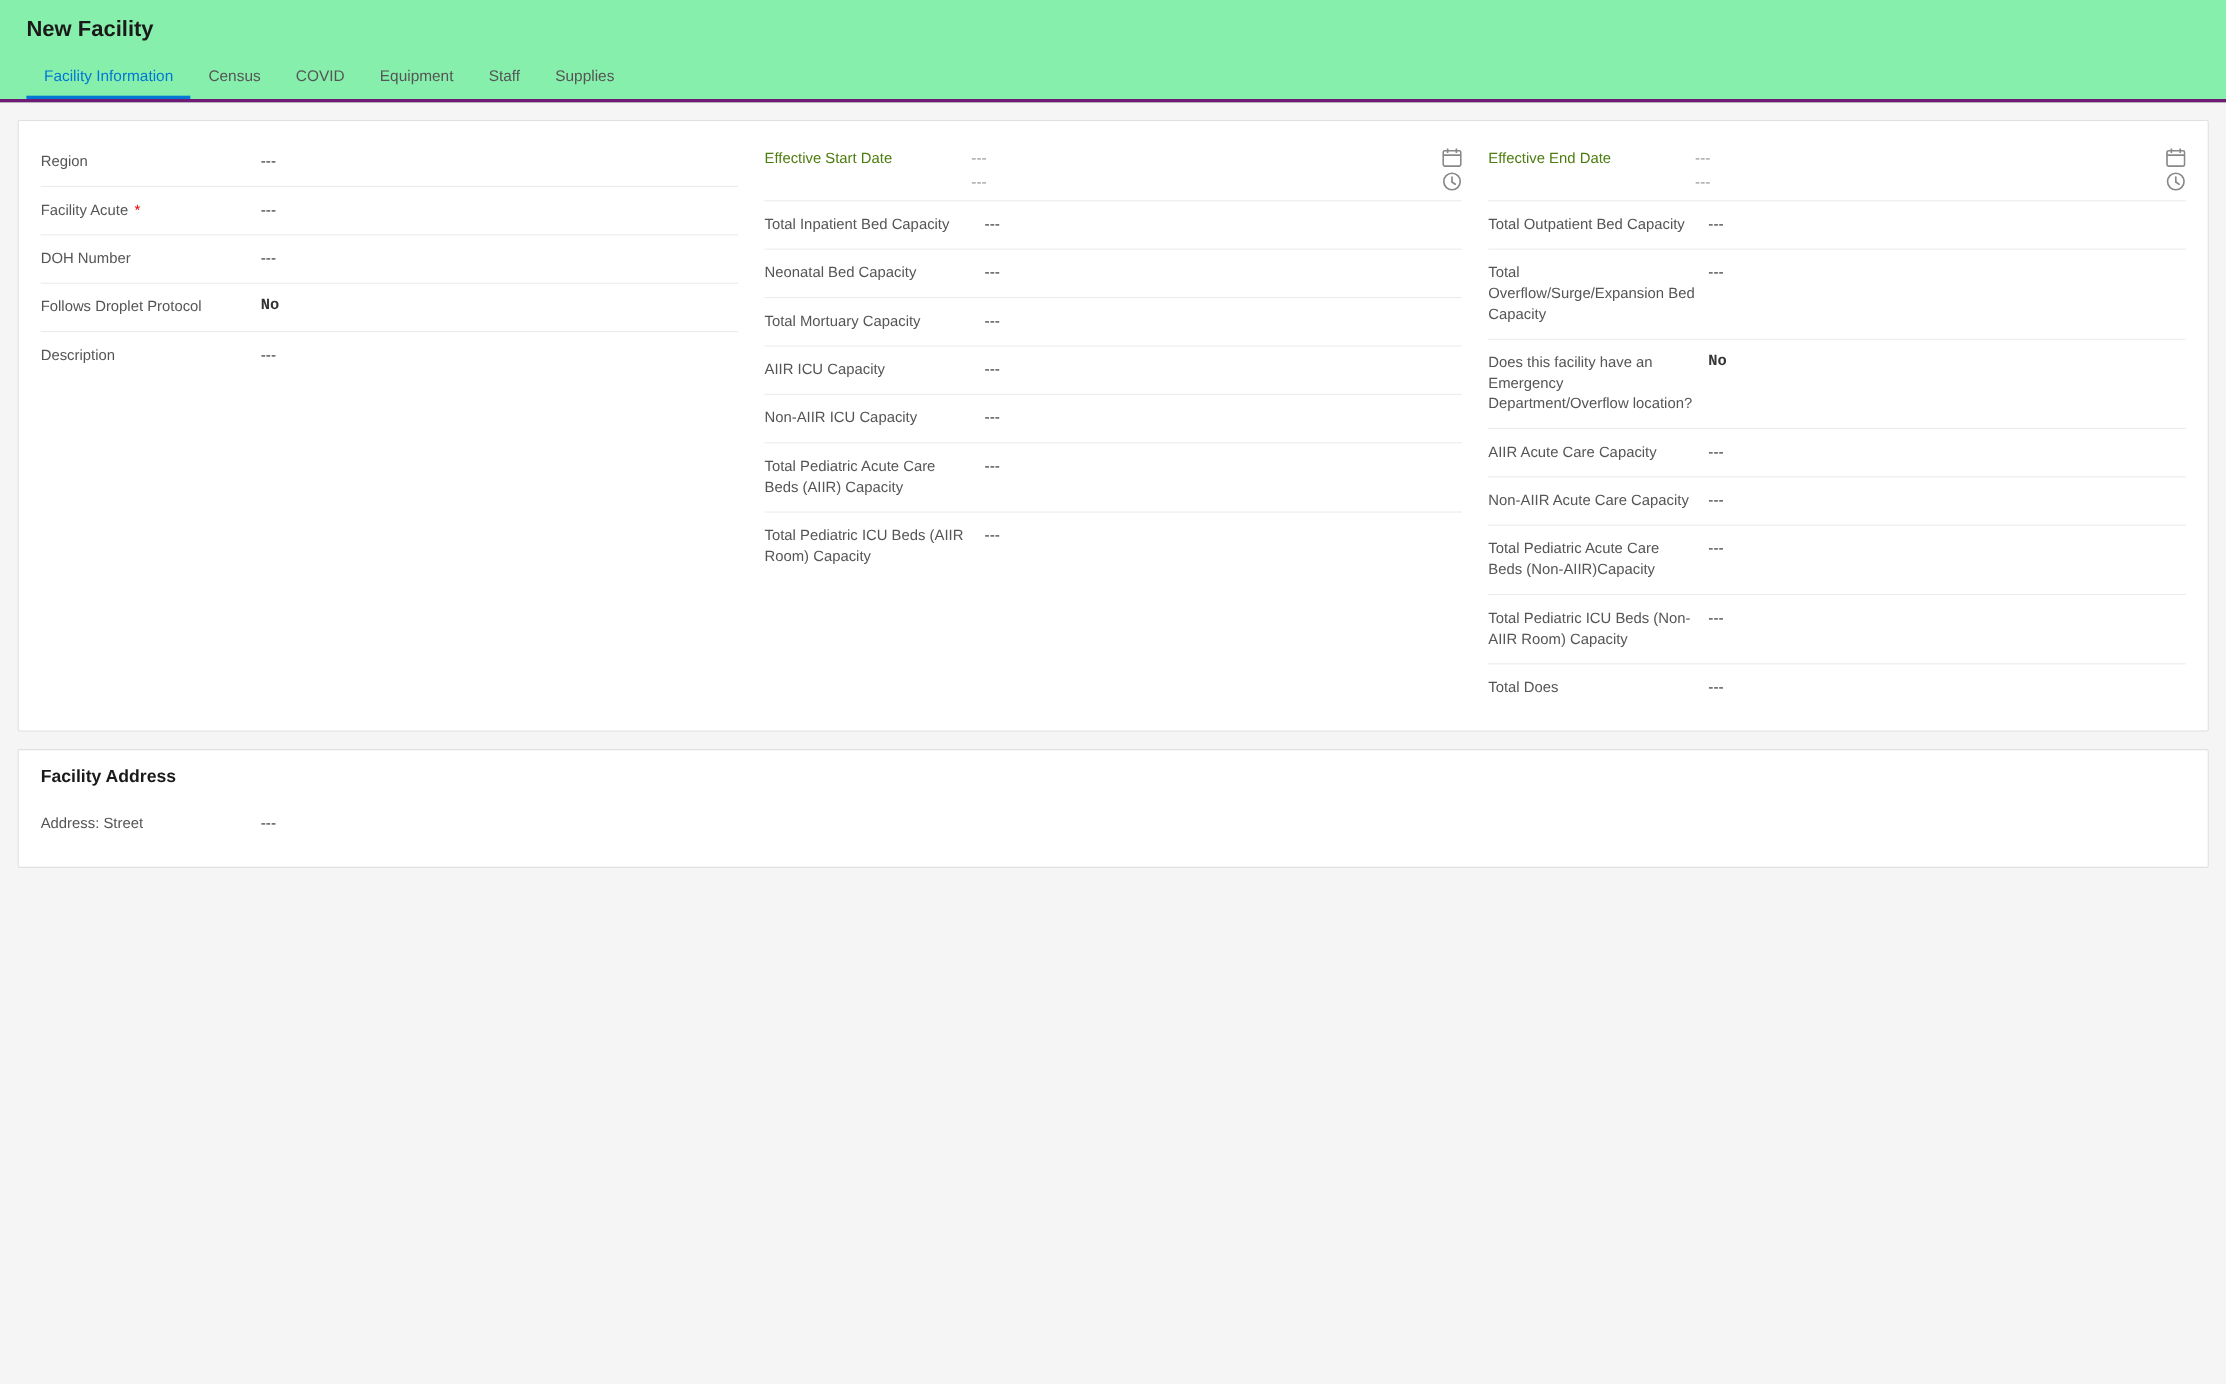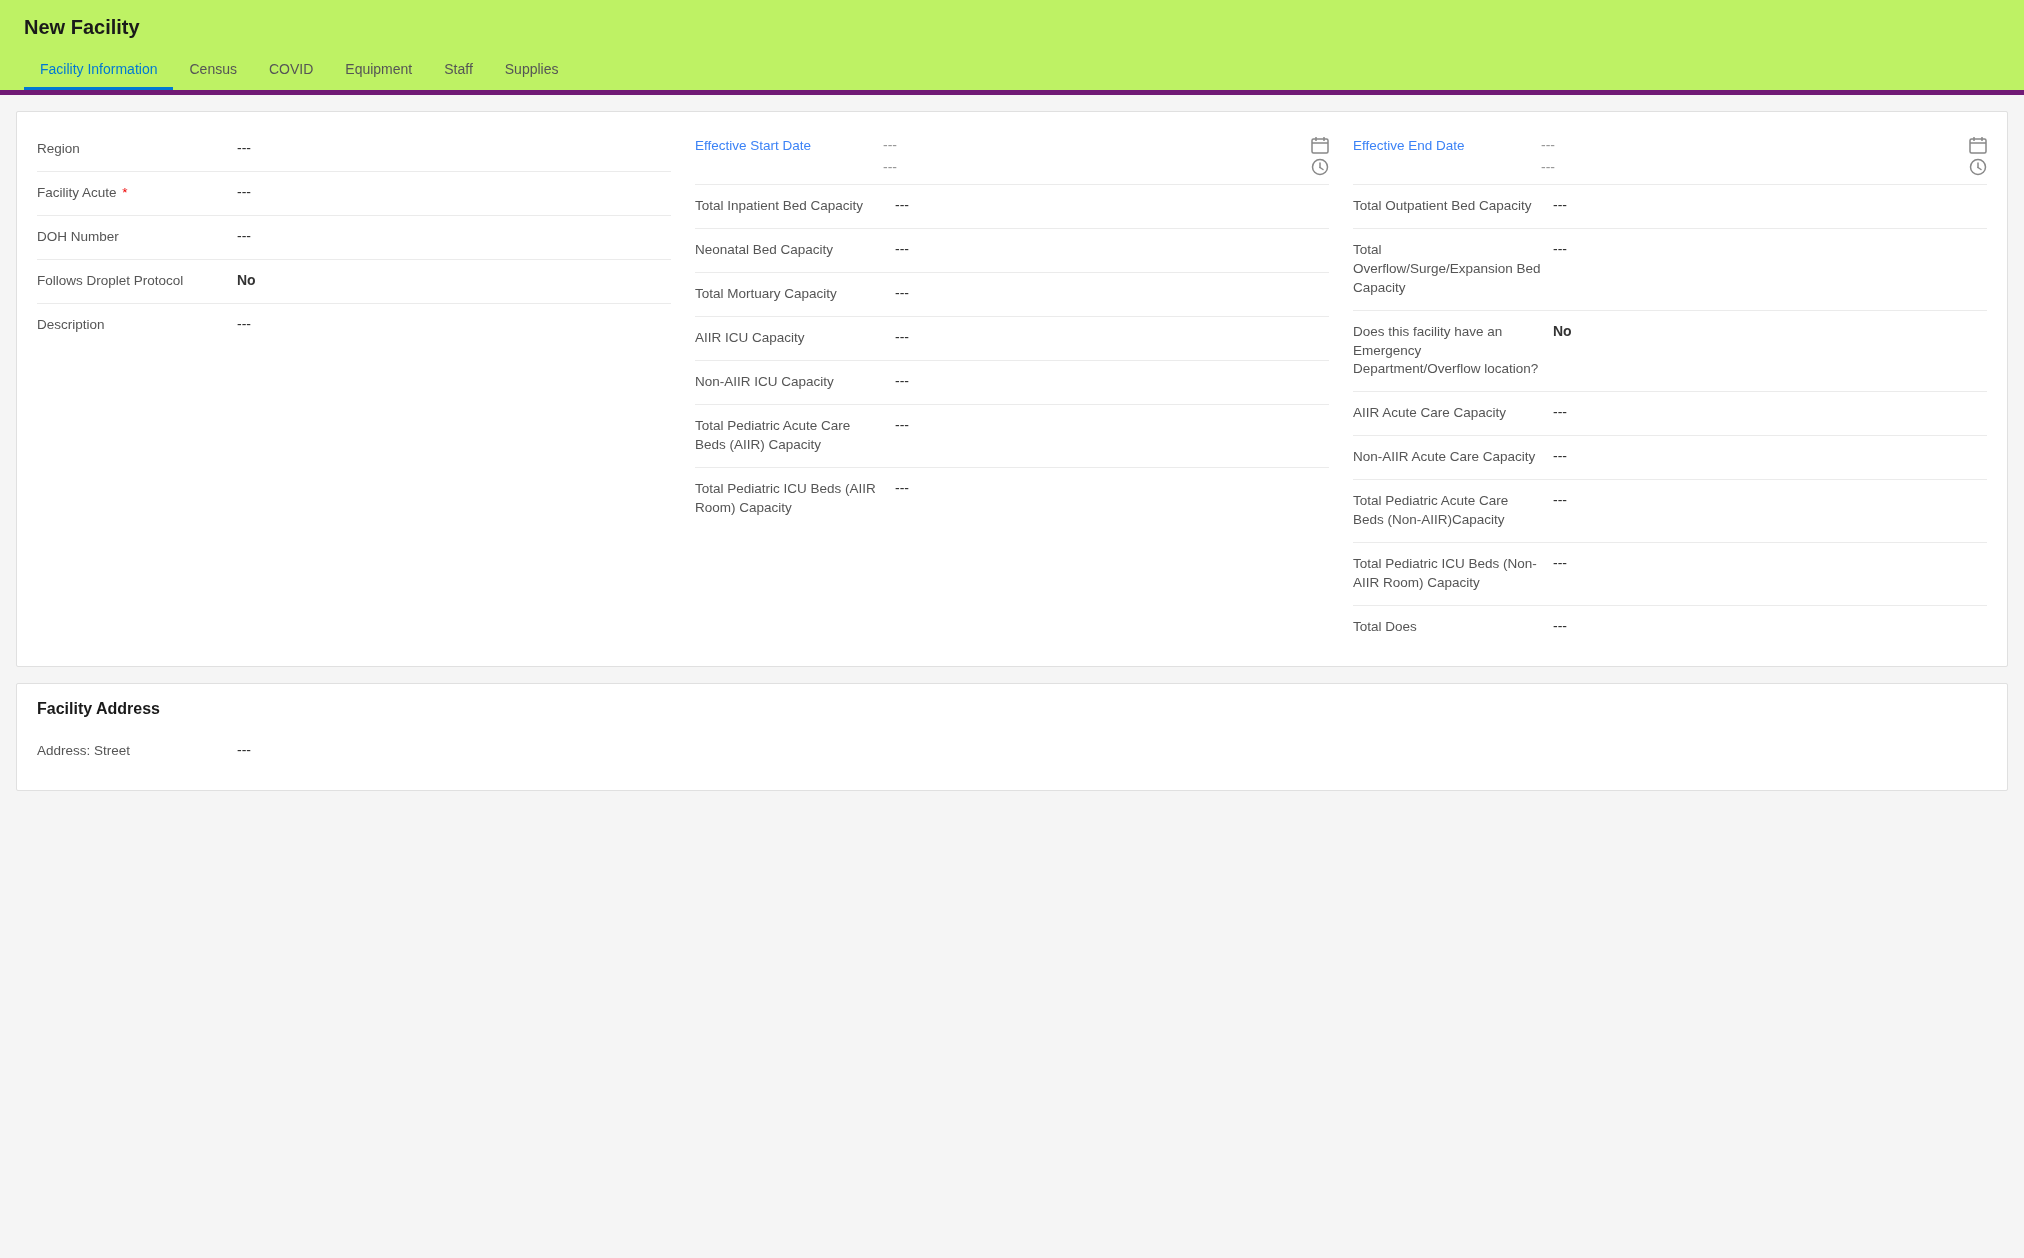--- a/index.html
+++ b/index.html
@@ -3,23 +3,23 @@
   <meta charset="utf-8">
   <style>
     * { box-sizing: border-box; margin: 0; padding: 0; }
     body {
       font-family: 'Segoe UI', Arial, sans-serif;
       font-size: 14px;
       background: #f5f5f5;
       color: #333;
     }
     .page-header {
-      background: #bef264;
+      background: #86efac;
       padding: 16px 24px 0 24px;
-      border-bottom: 5px solid #701a75;
+      border-bottom: 3px solid #701a75;
     }
     .page-title {
       font-size: 20px;
       font-weight: 600;
       color: #1a1a1a;
       margin-bottom: 12px;
     }
     .tabs {
       display: flex;
       gap: 0;
@@ -78,34 +78,35 @@
       margin-left: 2px;
     }
     .field-value {
       flex: 1;
       color: #333;
       font-size: 14px;
       font-weight: 400;
     }
     .field-value.bold {
       font-weight: 700;
+      font-family: Liberation Mono, monospace;
     }
     
     .datetime-block {
       border-bottom: 1px solid #ebebeb;
       padding: 8px 0;
     }
     .datetime-inner {
       display: flex;
       align-items: center;
       gap: 8px;
     }
     .datetime-label {
       flex: 0 0 180px;
-      color: #3b82f6;
+      color: #4d7c0f;
       font-size: 13.5px;
     }
     .datetime-val {
       flex: 1;
       color: #999;
       font-size: 14px;
     }
     .icon-btn {
       cursor: pointer;
       color: #888;

